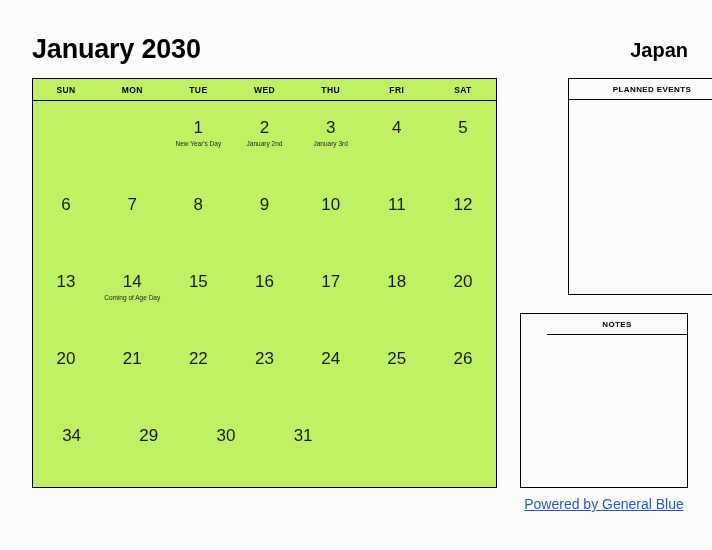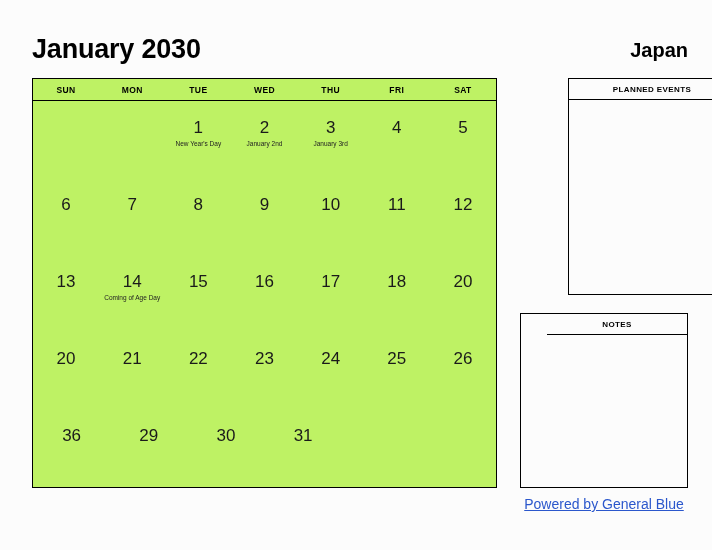--- a/index.html
+++ b/index.html
@@ -281,21 +281,21 @@
           </div>
           <div class="day-cell">
             <div class="day-number">25</div>
           </div>
           <div class="day-cell">
             <div class="day-number">26</div>
           </div>
         </div>
         <div class="week-row">
           <div class="day-cell">
-            <div class="day-number">36</div>
+            <div class="day-number">34</div>
           </div>
           <div class="day-cell">
             <div class="day-number">29</div>
           </div>
           <div class="day-cell">
             <div class="day-number">30</div>
           </div>
           <div class="day-cell">
             <div class="day-number">31</div>
           </div>

